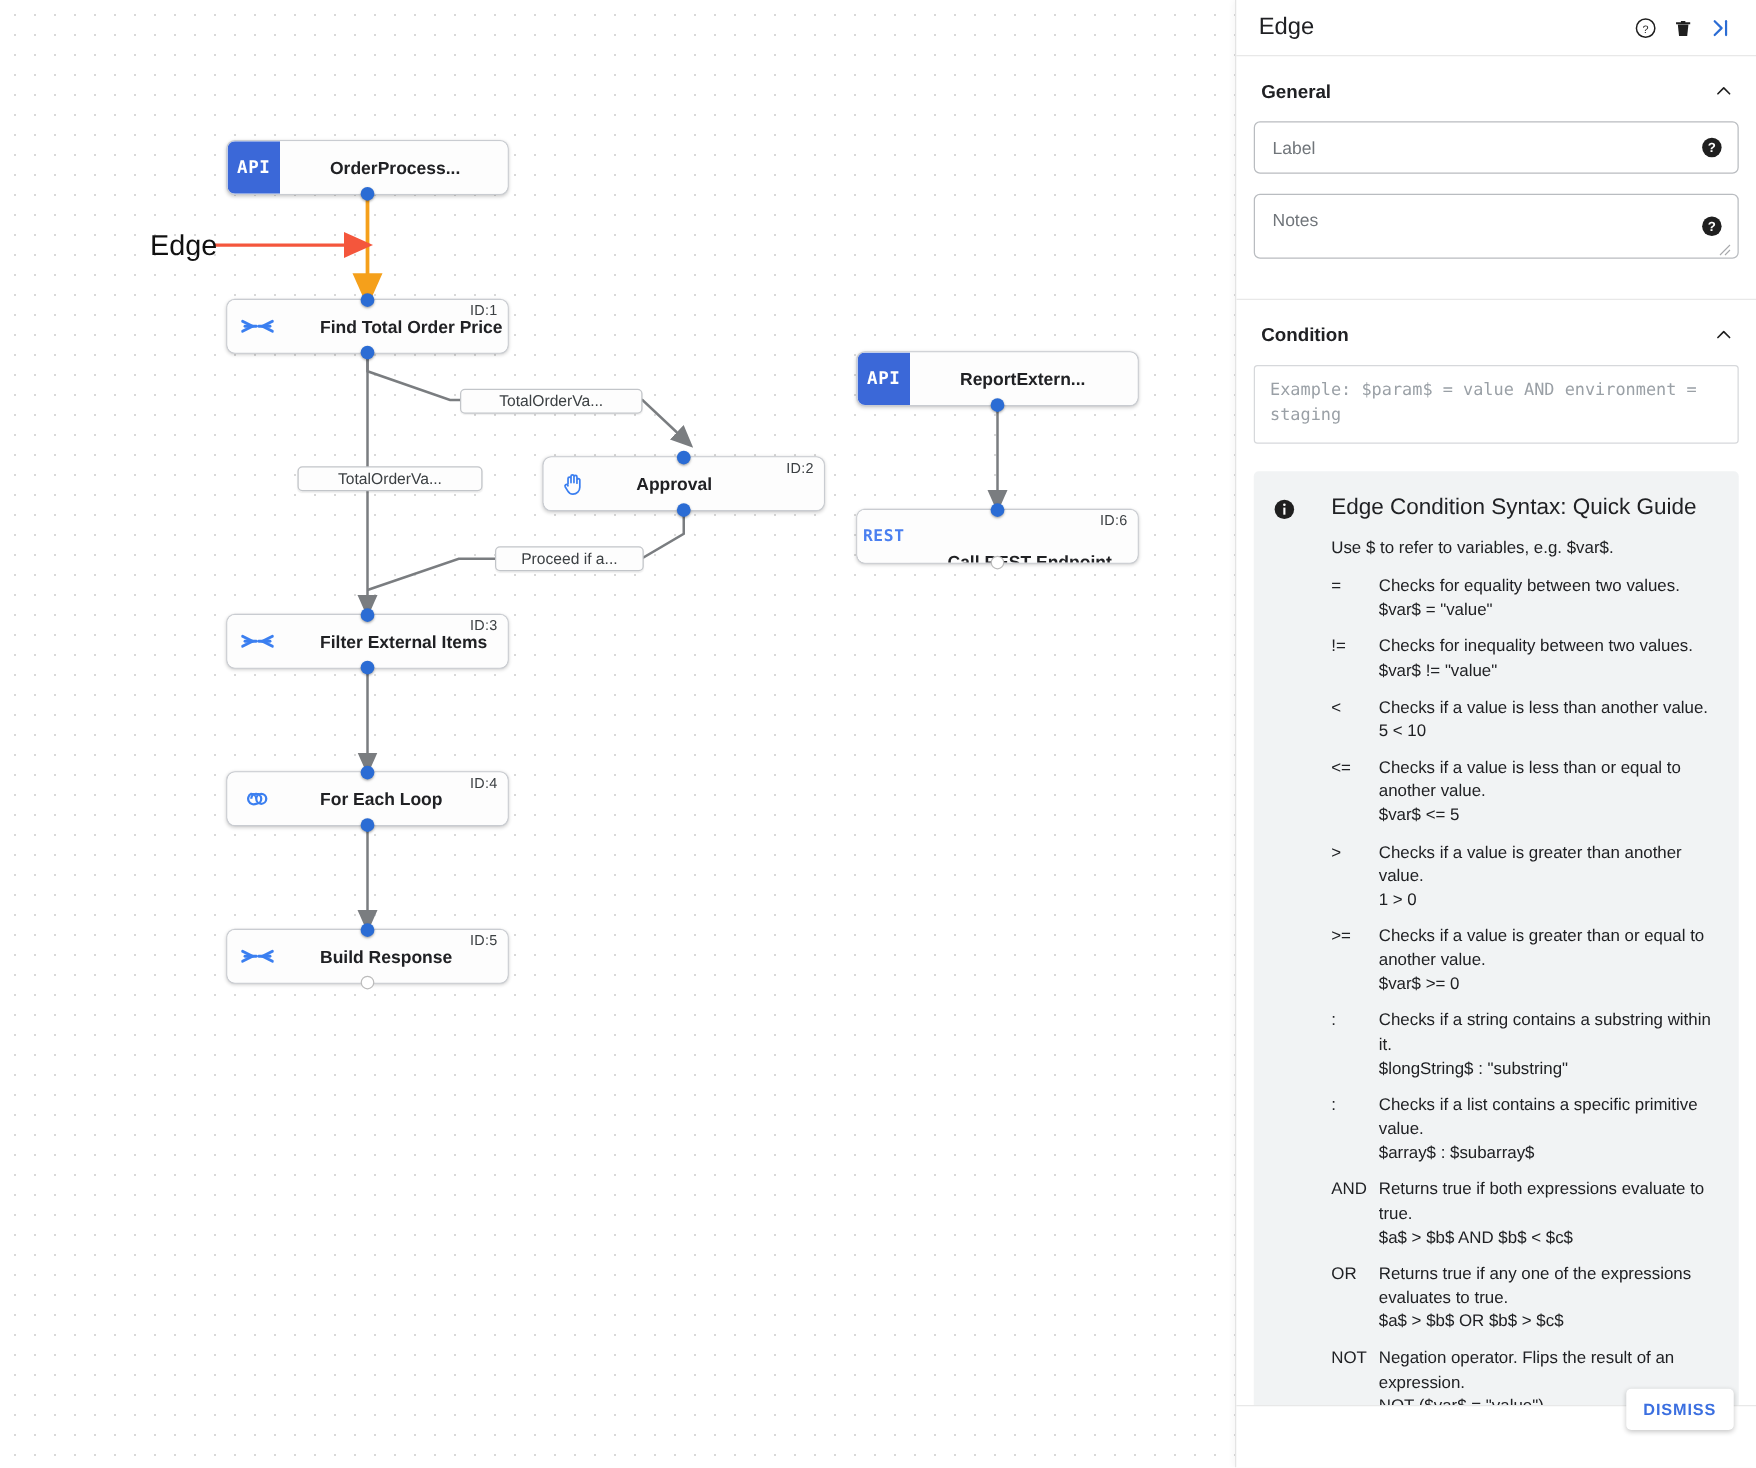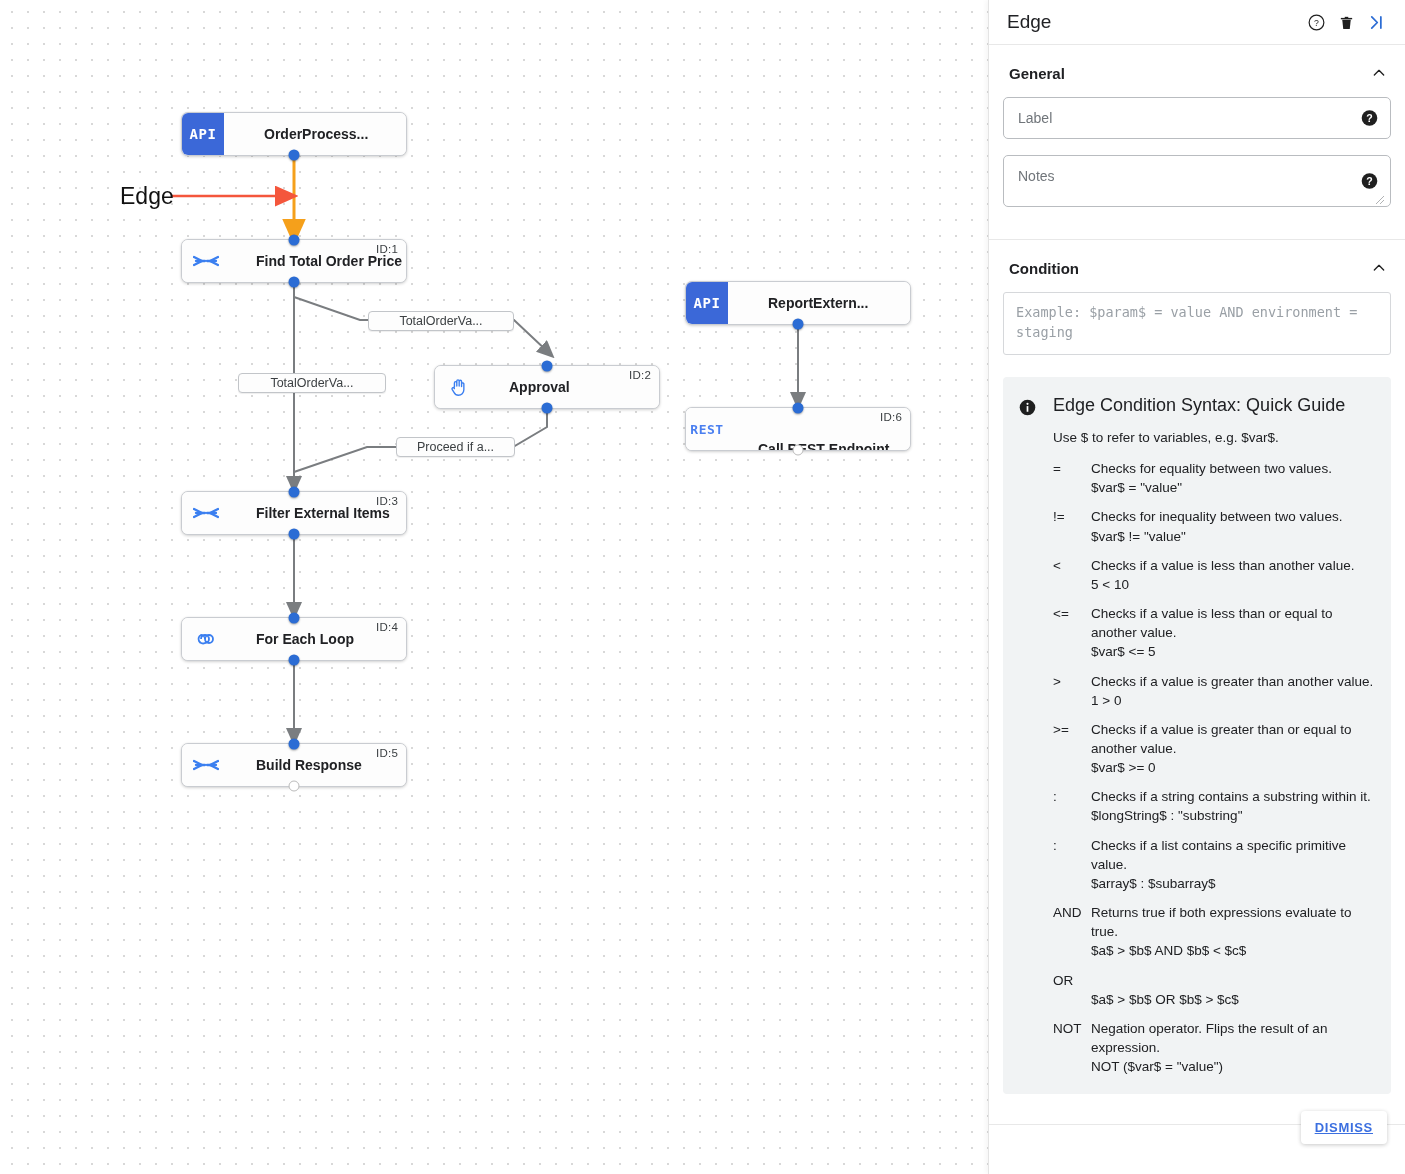--- a/index.html
+++ b/index.html
@@ -131,21 +131,21 @@
     border:1px solid #d6d8db; border-radius:3px;
     background:#fff; padding:10px 12px 12px 12px;
     font-family:"DejaVu Sans Mono", monospace;
     font-size:13.5px; color:#9aa0a6; line-height:1.45;
   }
 
   .guide {
     margin: 22px 14px 0 14px;
     background:#f1f3f4; border-radius:4px;
     padding: 18px 16px 18px 16px;
-    display:flex; gap:16px;
+    display:flex; gap:28px;
   }
   .guide-ico { flex:0 0 18px; padding-top:4px; }
   .guide-body { flex:1; }
   .guide-title { font-size:18px; color:#202124; margin-bottom:14px; }
   .guide-sub { font-size:13.5px; color:#202124; margin-bottom:14px; }
   .grow { display:flex; margin-bottom:10px; font-size:13.5px; line-height:1.42; }
   .gop { flex:0 0 38px; color:#202124; }
   .gdesc { flex:1; color:#202124; }
   .gex { color:#202124; }
 
@@ -153,21 +153,20 @@
   #panel-foot {
     flex:0 0 50px; border-top:1px solid #e8e8e8; position:relative;
   }
   #dismiss {
     position:absolute; right:18px; top:-14px;
     background:#ffffff; border:none; border-radius:4px;
     box-shadow: 0 1px 4px rgba(0,0,0,.22);
     color:#3b6fe0; font-weight:bold; font-size:13px; letter-spacing:.7px;
     padding: 9px 14px; cursor:pointer;
     font-family:"Liberation Sans", sans-serif;
-    text-decoration:underline;
   }
 </style>
 </head>
 <body>
 
 <div id="app">
 
   <div id="canvas">
 
     <svg id="edges">
@@ -435,21 +434,21 @@
           <div class="grow">
             <div class="gop">:</div>
             <div class="gdesc"><span>Checks if a list contains a specific primitive value.</span><br><span class="gex">$array$ : $subarray$</span></div>
           </div>
           <div class="grow">
             <div class="gop">AND</div>
             <div class="gdesc"><span>Returns true if both expressions evaluate to true.</span><br><span class="gex">$a$ &gt; $b$ AND $b$ &lt; $c$</span></div>
           </div>
           <div class="grow">
             <div class="gop">OR</div>
-            <div class="gdesc"><br><span class="gex">$a$ &gt; $b$ OR $b$ &gt; $c$</span></div>
+            <div class="gdesc"><span>Returns true if any one of the expressions evaluates to true.</span><br><span class="gex">$a$ &gt; $b$ OR $b$ &gt; $c$</span></div>
           </div>
           <div class="grow" style="margin-bottom:0;">
             <div class="gop">NOT</div>
             <div class="gdesc"><span>Negation operator. Flips the result of an expression.</span><br><span class="gex">NOT ($var$ = "value")</span></div>
           </div>
         </div>
       </div>
     </div>
 
     <div id="panel-foot">

